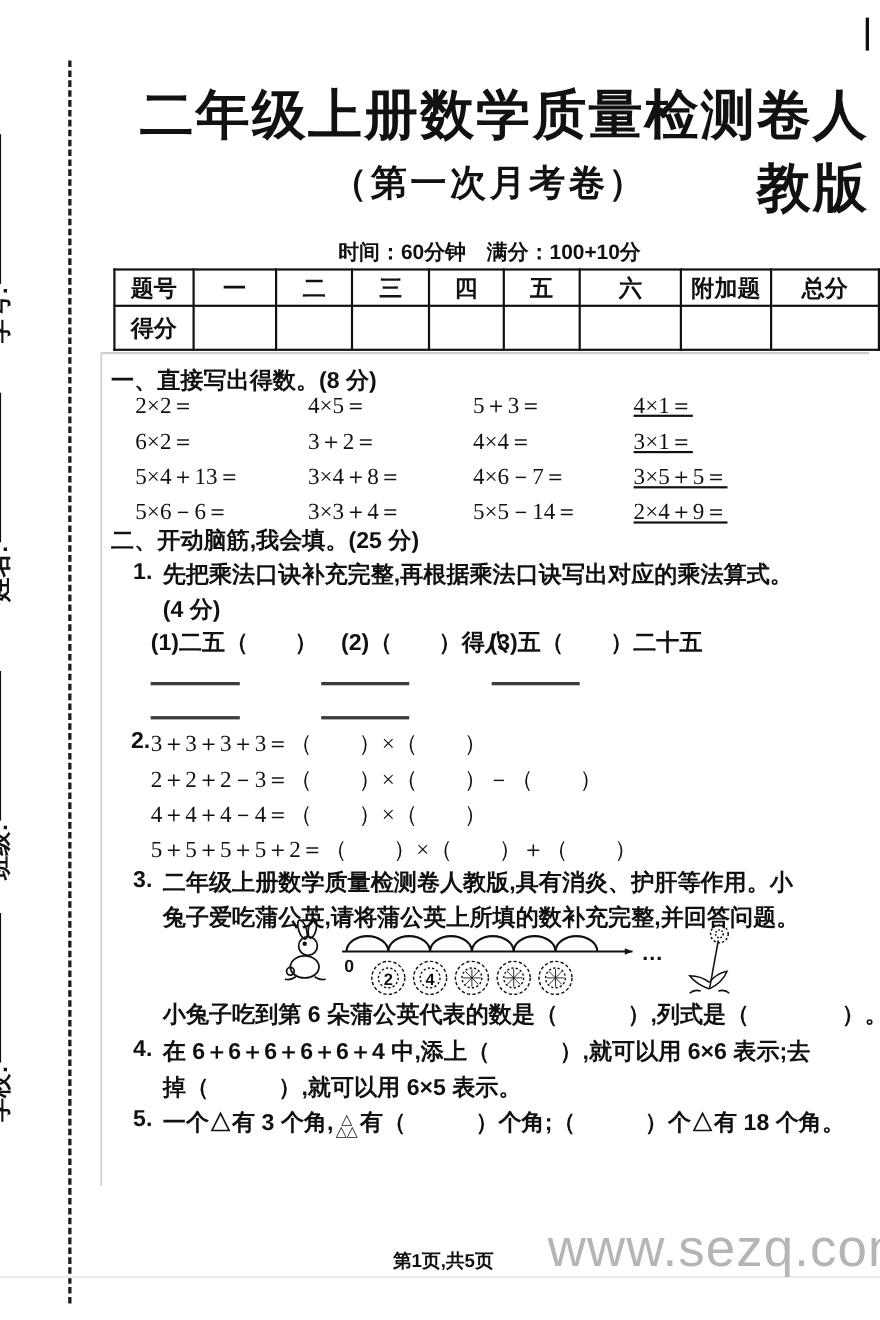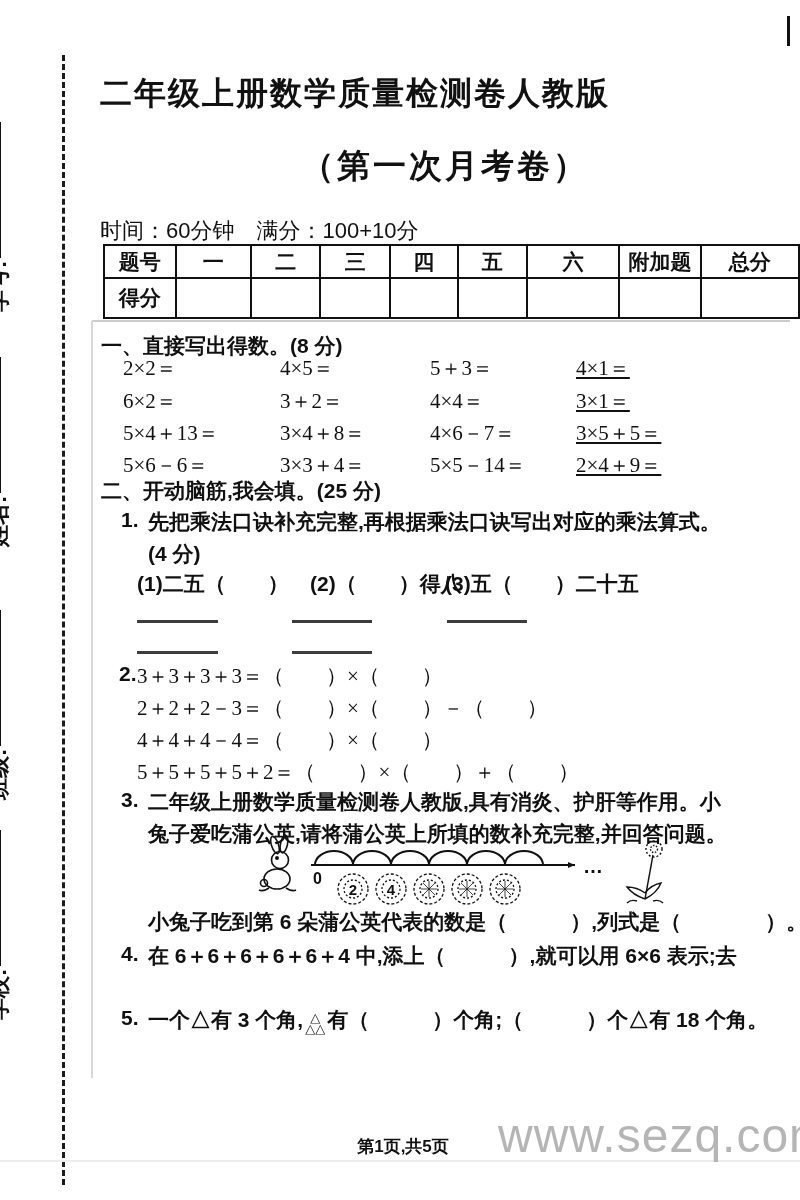--- a/index.html
+++ b/index.html
@@ -14,26 +14,26 @@
   .seal-group { position:absolute; left:14px; width:190px; height:30px;
     transform:rotate(-90deg); transform-origin:left bottom;
     display:flex; align-items:center; font-size:22px; font-weight:bold; white-space:nowrap; }
   .seal-group .blank { flex:1; height:0; border-bottom:3px solid #111; margin-left:3px; }
   .corner-tr { position:absolute; left:787px; top:16px; height:30px; width:0; border-left:3px solid #111; }
   
   .edge-top { position:absolute; left:92px; top:320px; width:698px; height:2px; background:#cccccc; }
   .edge-left { position:absolute; left:91px; top:321px; width:2px; height:757px; background:#d8d8d8; }
   .edge-bottom { position:absolute; left:0; top:1160px; width:800px; height:2px; background:#ececec; }
   
-  .title { position:absolute; left:100px; top:72px; width:690px; text-align:left;
-    font-family:Liberation Mono, monospace; font-size:32px; font-weight:bold; letter-spacing:2px; }
+  .title { position:absolute; left:100px; top:72px; width:690px; text-align:right;
+    font-family:Liberation Mono, monospace; font-size:49px; font-weight:bold; letter-spacing:2px; }
   .subtitle { position:absolute; left:100px; top:144px; width:690px; text-align:center;
     font-family:"Liberation Serif", serif; font-size:33px; font-weight:bold; letter-spacing:3px; }
-  .meta { position:absolute; left:100px; top:216px; width:690px; text-align:left;
-    font-size:22px; font-weight:normal; }
+  .meta { position:absolute; left:100px; top:216px; width:690px; text-align:center;
+    font-size:19px; font-weight:bold; }
   
   table.score { position:absolute; left:103px; top:244px; border-collapse:collapse;
     table-layout:fixed; font-size:21px; font-weight:bold; text-align:center; }
   table.score td { border:2px solid #111; padding:0; }
   table.score tr.hdr td { height:31px; }
   table.score tr.scr td { height:38px; }
   
   .sec-head { position:absolute; font-size:21px; font-weight:bold; white-space:nowrap; }
   .expr { font-family:"Liberation Serif", serif; font-weight:normal; }
   .calc-grid { position:absolute; left:123px; top:352px; width:660px; font-size:21px; }
@@ -231,20 +231,21 @@
       <path d="M392 68 q-12 -4 -18 -12 q10 0 18 6"></path>
       <path d="M392 68 q12 -6 16 -16 q-10 2 -16 10"></path>
       <path d="M384 70 q-6 -2 -10 2 M400 70 q6 -2 10 2"></path>
     </g>
   </svg>
 
   <div class="followup" style="left:148px; top:908px;">小兔子吃到第 6 朵蒲公英代表的数是（　　　）,列式是（　　　　）。</div>
 
   <div class="qnum" style="left:121px; top:942px;">4.</div>
   <div class="qtext" style="left:148px; top:942px;">在 6＋6＋6＋6＋6＋4 中,添上（　　　）,就可以用 6×6 表示;去</div>
+  <div class="qtext" style="left:148px; top:974px;">掉（　　　）,就可以用 6×5 表示。</div>
 
   <div class="qnum" style="left:121px; top:1006px;">5.</div>
   <div class="q5-wrap">
     <span>一个△有 3 个角,</span><span class="tri-stack"><span>△</span><br>
       <span>△△</span>
     </span><span>有（　　　）个角;（　　　）个△有 18 个角。</span>
   </div>
 
   <div class="page-num">第1页,共5页</div>
   <div class="watermark">www.sezq.com</div>

